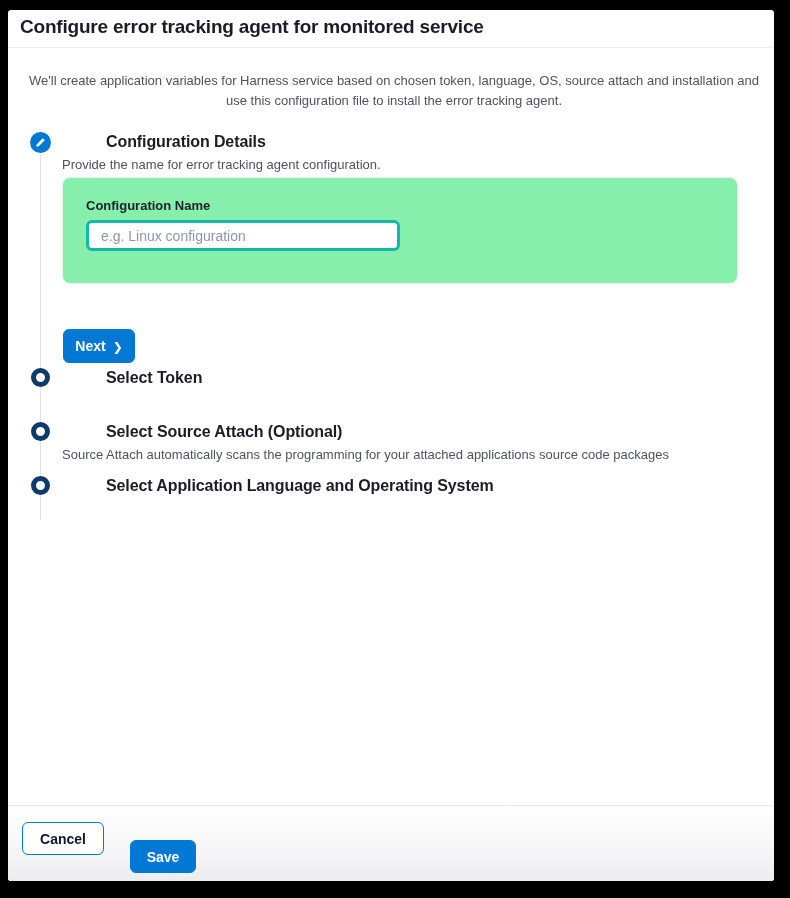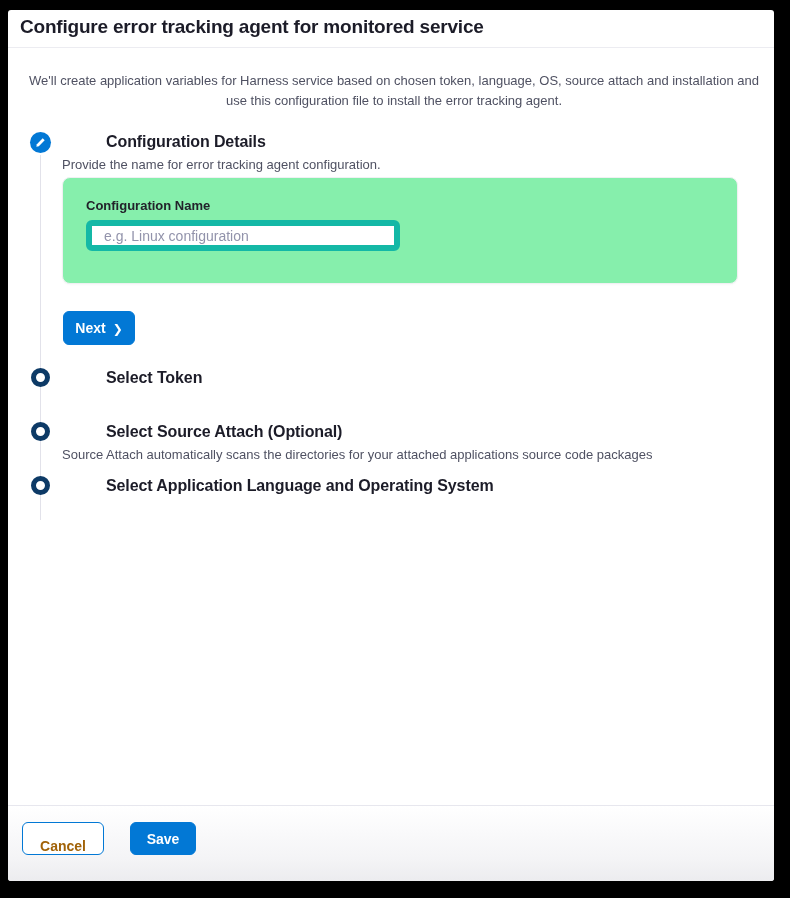--- a/index.html
+++ b/index.html
@@ -79,39 +79,39 @@
     box-shadow: 0 1px 2px rgba(40,41,61,0.03);
     z-index: 1;
   }
   .field-label {
     position: absolute; left: 23px; top: 20px;
     font-size: 13px; font-weight: 700; color: #22222a;
   }
   .text-input {
     position: absolute; left: 23px; top: 42px;
     width: 314px; height: 31px;
-    border: 6px solid #14b8a6; border-radius: 6px;
+    border: 3px solid #14b8a6; border-radius: 6px;
     padding: 8px 12px;
     font-family: "Liberation Sans", "DejaVu Sans", sans-serif;
     font-size: 14px; color: #22222a;
     outline: none; background: #ffffff;
   }
   .text-input::placeholder { color: #9293ab; opacity: 1; }
   
   .btn {
     position: absolute;
     display: inline-flex; align-items: center; justify-content: center;
     gap: 7px;
     border-radius: 6px; cursor: pointer;
     font-family: "Liberation Sans", "DejaVu Sans", sans-serif;
     font-size: 14px; font-weight: 700;
     border: 1px solid transparent;
   }
-  .btn-primary { background: #0278d5; color: #ffffff; border-color: #0278d5; }
-  .btn-outline { background: #ffffff; color: #a16207; border-color: #0278d5; align-items: flex-end; }
+  .btn-primary { background: #0278d5; color: #ffffff; border-color: #0278d5; margin-top: 18px; }
+  .btn-outline { background: #ffffff; color: #0f172a; border-color: #0278d5; }
   .btn-next { left: 55px; top: 301px; width: 72px; height: 34px; z-index: 1; }
   .btn-next .chev { font-size: 12px; font-weight: 700; margin-top: 1px; }
   
   .footer {
     position: absolute; left: 0; right: 0; bottom: 0; height: 76px;
     border-top: 1px solid #e7e7ee;
     background: linear-gradient(180deg, #ffffff 0%, #f4f4f6 70%, #ececef 100%);
   }
   .btn-cancel { left: 14px; top: 16px; width: 82px; height: 33px; }
   .btn-save   { left: 122px; top: 16px; width: 66px; height: 33px; text-align: center; }
@@ -147,21 +147,21 @@
   <button class="btn btn-primary btn-next">
     <span>Next</span>
     <span class="chev">❯</span>
   </button>
 
   <div class="step-icon icon-ring ring-2"></div>
   <div class="step-title t2">Select Token</div>
 
   <div class="step-icon icon-ring ring-3"></div>
   <div class="step-title t3">Select Source Attach (Optional)</div>
-  <div class="step-desc d3">Source Attach automatically scans the directories for your attached applications source code packages</div>
+  <div class="step-desc d3">Source Attach automatically scans the programming for your attached applications source code packages</div>
 
   <div class="step-icon icon-ring ring-4"></div>
   <div class="step-title t4">Select Application Language and Operating System</div>
 
   <div class="footer">
     <button class="btn btn-outline btn-cancel">
       <span>Cancel</span>
     </button>
     <button class="btn btn-primary btn-save">
       <span>Save</span>

